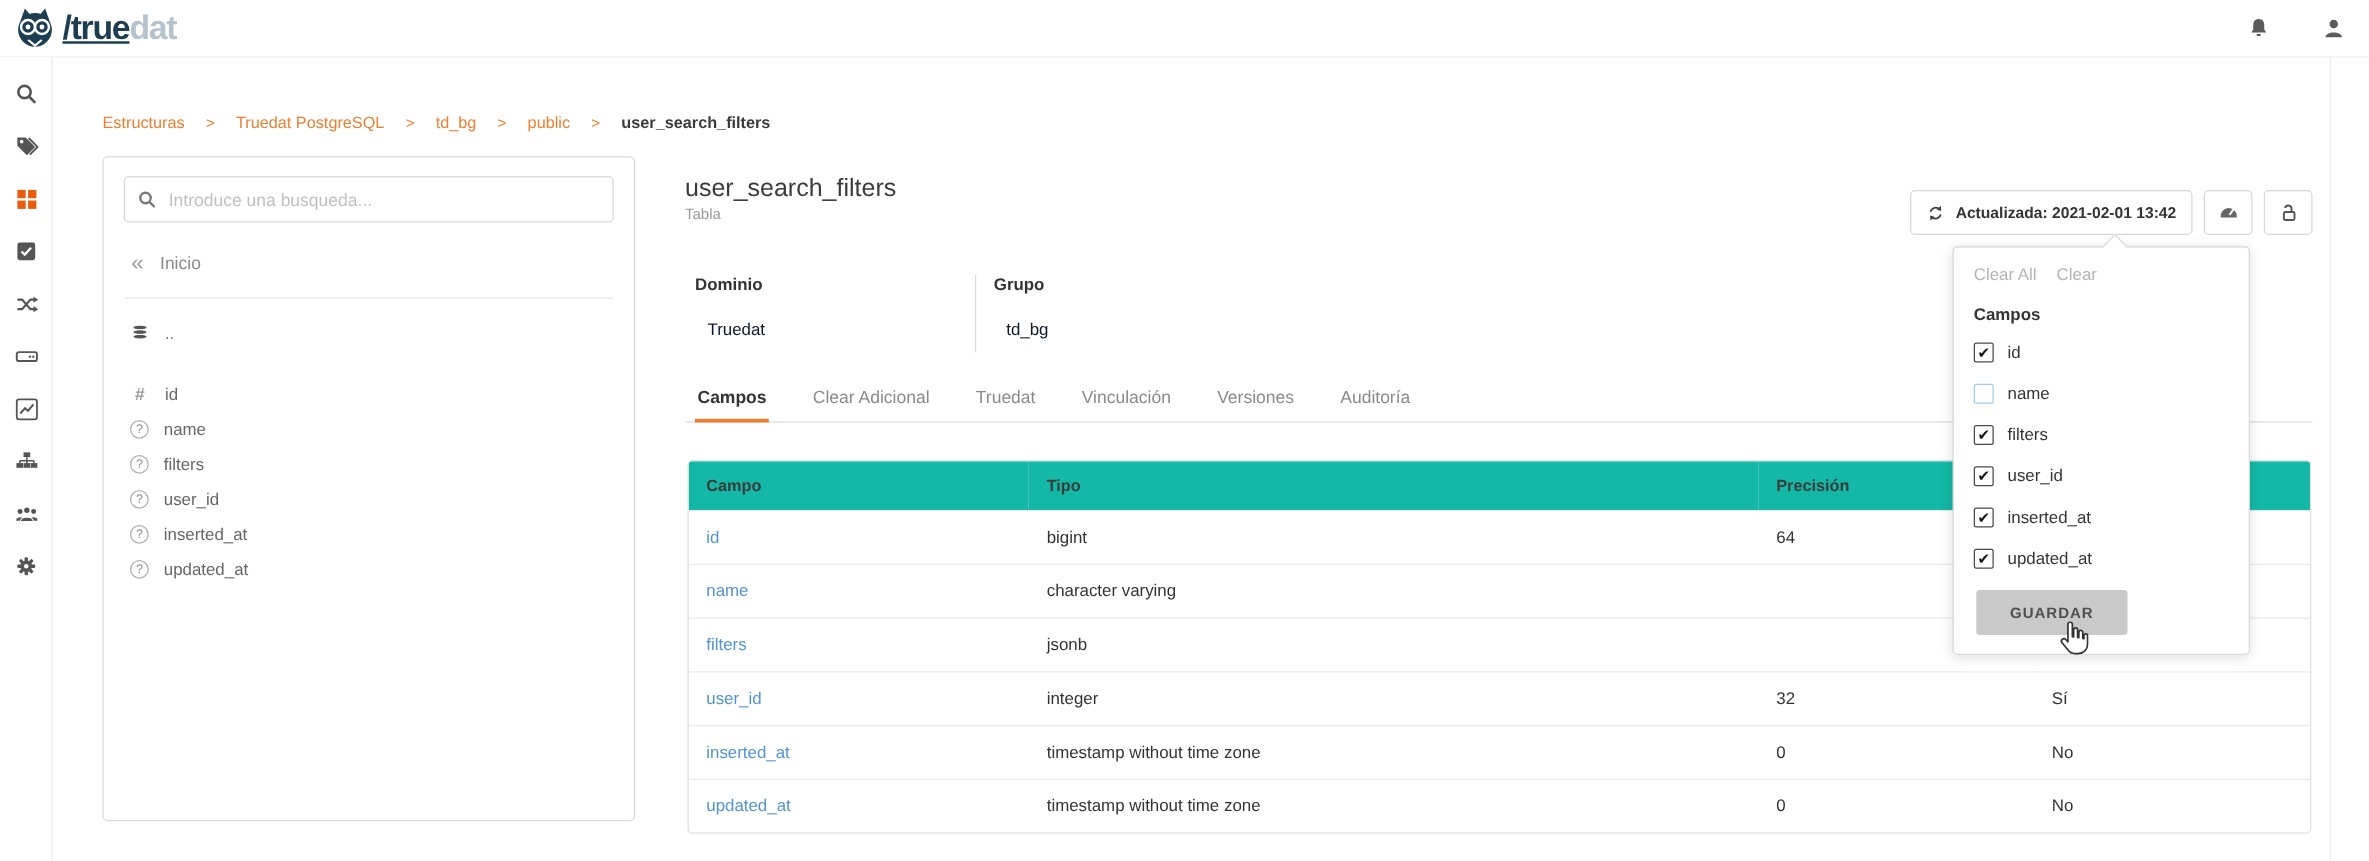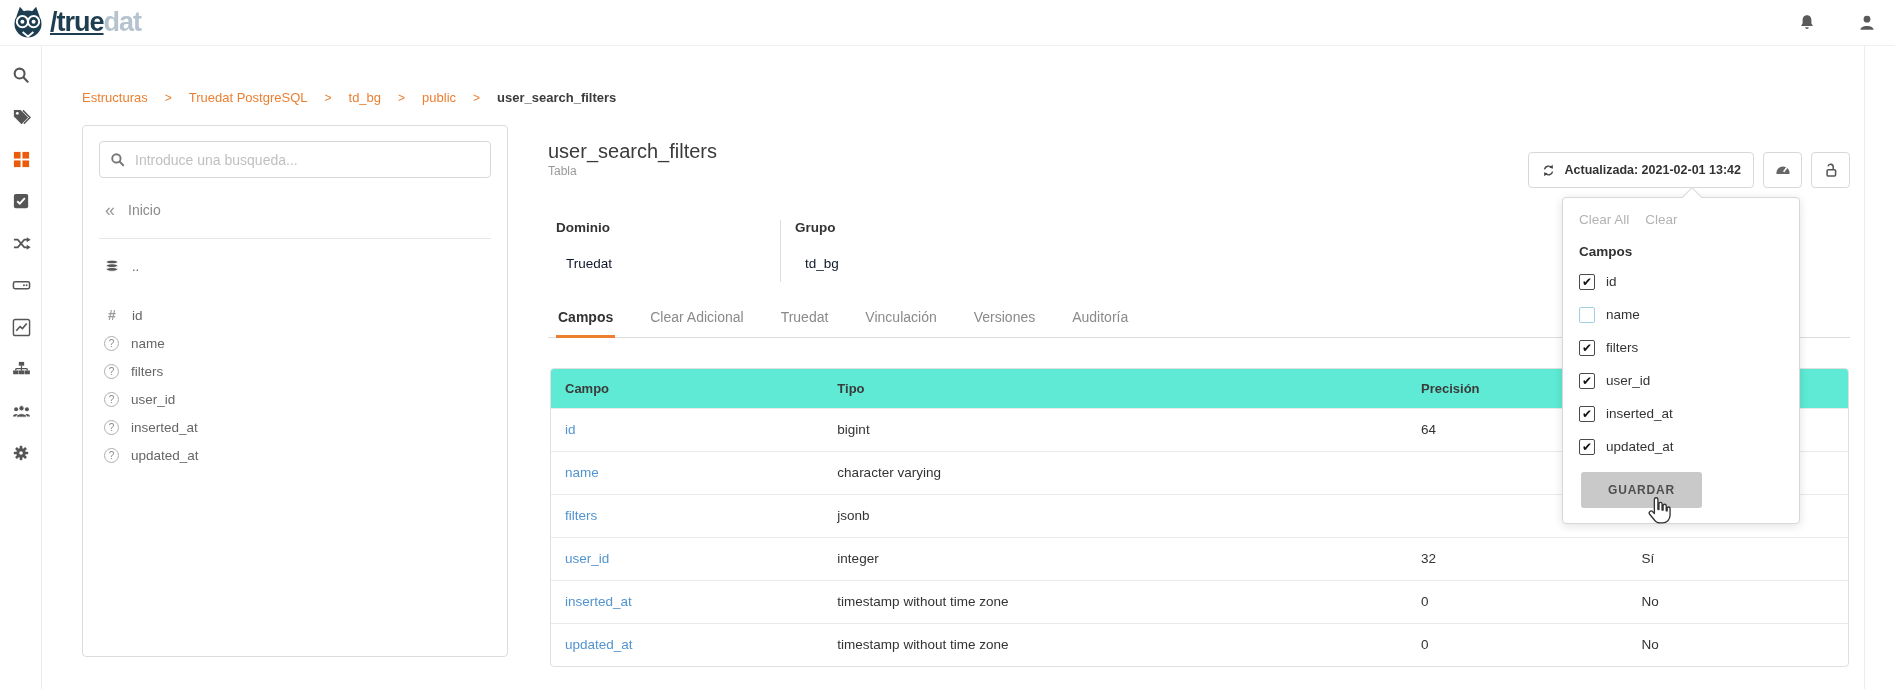--- a/index.html
+++ b/index.html
@@ -70,21 +70,21 @@
   .meta-value{font-size:13.5px;color:#0f172a;margin-top:21px;padding-left:10px;}
   .tabs{position:absolute;top:160px;left:0;width:100%;border-bottom:1px solid #ddd;
     display:flex;padding-left:8px;}
   .tab{font-size:14px;color:#8a8a8a;padding:9px 2px 10px 2px;margin-right:33px;cursor:pointer;
     border-bottom:3px solid transparent;margin-bottom:-1px;}
   .tab.active{color:#333;font-weight:bold;border-bottom-color:var(--accent);}
 
   .table-wrap{position:absolute;top:228px;left:2px;width:1299px;border:1px solid #e0e0e0;
     border-radius:4px;overflow:hidden;background:#fff;}
   table{width:100%;border-collapse:collapse;}
-  thead th{background:#5eead4;height:39px;text-align:left;font-size:13px;color:#3b3b3b;
+  thead th{background:#14b8a6;height:39px;text-align:left;font-size:13px;color:#3b3b3b;
     padding-left:14px;font-weight:bold;}
   tbody td{height:43px;border-top:1px solid #eaeaea;font-size:13.5px;color:#333;padding-left:14px;}
   tbody td.link{color:var(--link);cursor:pointer;}
 
   
   #dropdown{position:absolute;left:1562px;top:197px;width:238px;background:#fff;
     border:1px solid #d8d8d8;border-radius:4px;box-shadow:0 2px 10px rgba(0,0,0,.12);
     padding:14px 16px 15px 16px;z-index:10;}
   #dropdown .caret{position:absolute;top:-8px;right:100px;width:14px;height:14px;background:#fff;
     border-left:1px solid #d8d8d8;border-top:1px solid #d8d8d8;transform:rotate(45deg);}

